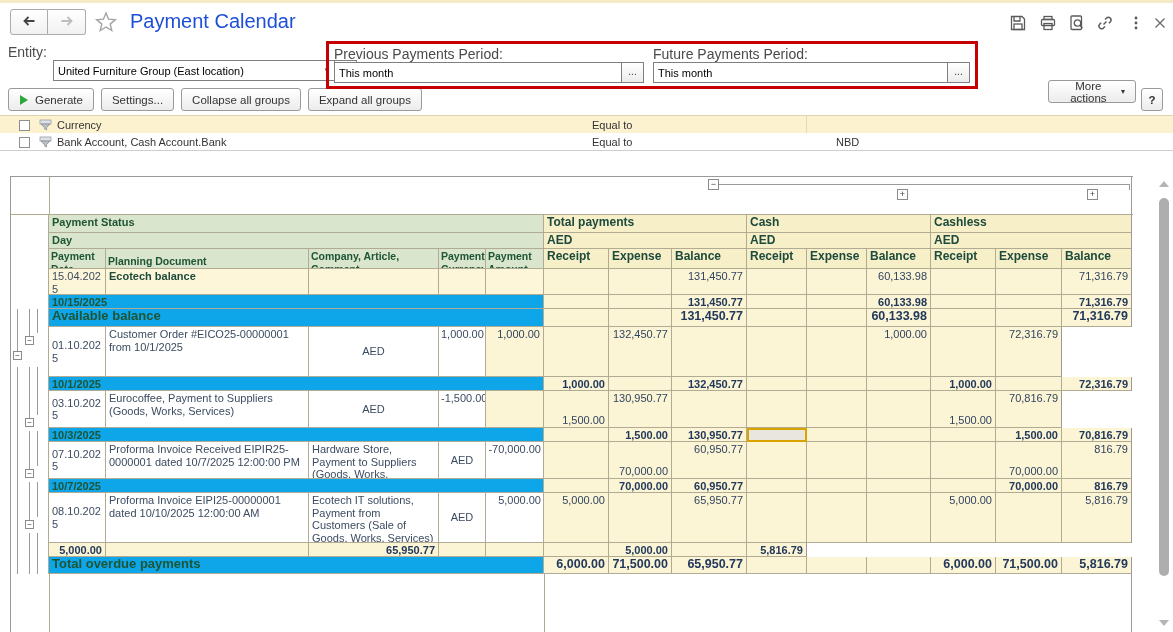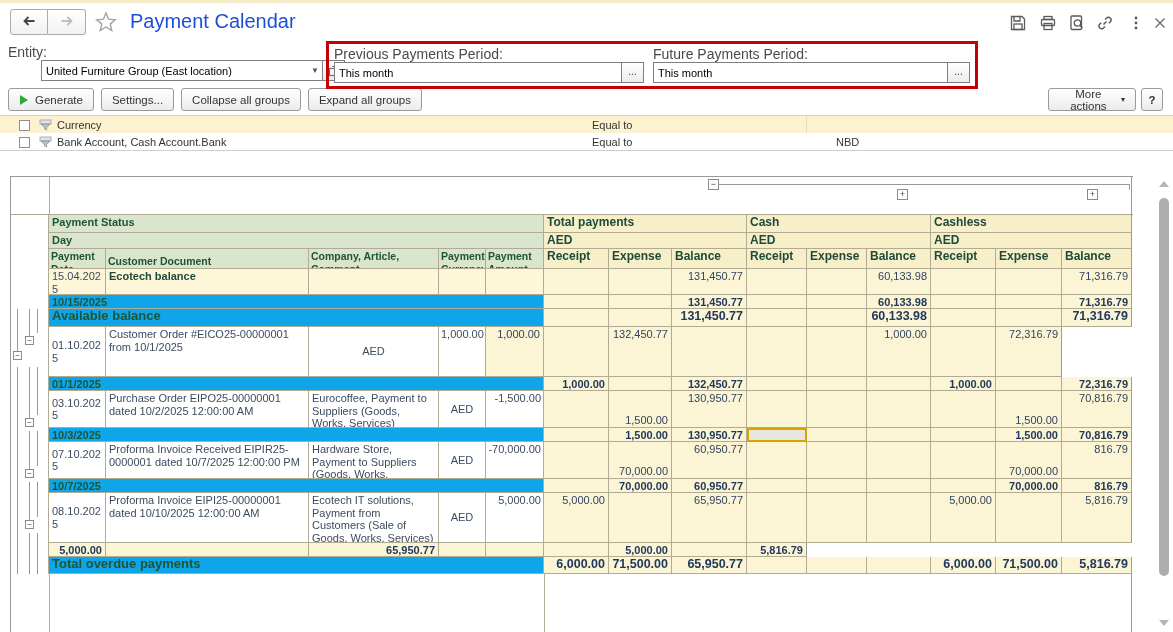--- a/index.html
+++ b/index.html
@@ -20,21 +20,21 @@
   .navbtn:last-child { border-radius:0 3px 3px 0; border-left:none; }
   #star { left:94px; top:10px; }
   #page-title { left:130px; top:10px; font-size:20px; color:#1d4ed8; }
   .tbicon { top:13px; width:20px; height:20px; display:flex; align-items:center; justify-content:center; cursor:default; }
   
   .fldlabel { font-size:14px; color:#4a4a4a; }
   .txtinput { height:21px; border:1px solid #7f7f7f; background:#fff; font-size:11px;
     font-family:inherit; padding:0 4px; color:#000; }
   .dots-btn { width:22px; height:21px; border:1px solid #7f7f7f; border-left:none;
     background:linear-gradient(#fff,#ececec); font-size:10px; color:#444; line-height:18px; text-align:center; }
-  #entity-wrap { left:8px; top:60px; display:flex;padding-left:33px; }
+  #entity-wrap { left:20px; top:60px; display:flex;padding-left:33px; }
   #entity-input { width:282px; padding-right:16px; }
   #entity-dd { position:absolute; left:266px; top:0; width:16px; height:21px; display:flex;
     align-items:center; justify-content:center; color:#555; font-size:8px; }
   #entity-open { width:22px; height:21px; border:1px solid #7f7f7f; border-left:none;
     background:linear-gradient(#fff,#ececec); display:flex; align-items:center; justify-content:center; }
   #red-box { left:326px; top:41px; width:652px; height:48px; border:3px solid #c60000; z-index:5; pointer-events:none; }
   
   .btn { height:23px; background:linear-gradient(#fff,#ececec); border:1px solid #9a9a9a;
     border-radius:3px; font-size:11.5px; color:#333; display:inline-flex; align-items:center;
     justify-content:center; padding:0 10px; font-family:inherit; }
@@ -186,21 +186,21 @@
         <svg width="10" height="12" viewBox="0 0 10 12">
           <path d="M1 1l8 5-8 5z" fill="#2fa83c"></path>
         </svg>
       </span>
     <span>Generate</span>
   </button>
   <button class="btn">Settings...</button>
   <button class="btn">Collapse all groups</button>
   <button class="btn">Expand all groups</button>
 </div>
-<button class="btn abs" style="left:1048px;top:88px;width:88px">
+<button class="btn abs" style="left:1048px;top:80px;width:88px">
   <span>More actions</span>&nbsp;<span style="font-size:8px">▾</span>
 </button>
 <button class="btn abs" style="left:1141px;top:88px;width:22px;padding:0;font-weight:bold">?</button>
 
 <div id="filter1" class="filterrow abs">
   <span></span>
   <span class="cb"></span>
   <span style="padding-left:6px;display:flex">
     <svg width="13" height="13" viewBox="0 0 13 13">
         <rect x="1" y="1" width="11" height="4" fill="#dfe3e8" stroke="#9aa0a8" stroke-width="0.8"></rect>
@@ -242,21 +242,21 @@
       <div class="mcell" style="grid-row:1/4;grid-column:1"></div>
       <div class="cell gh" style="grid-row:1;grid-column:2/7">Payment Status</div>
       <div class="cell chh" style="grid-row:1;grid-column:7/10">Total payments</div>
       <div class="cell chh last" style="grid-row:1;grid-column:13/16">Cashless</div>
       <div class="cell chh" style="grid-row:1;grid-column:10/13">Cash</div>
       <div class="cell gh" style="grid-row:2;grid-column:2/7">Day</div>
       <div class="cell chh" style="grid-row:2;grid-column:7/10">AED</div>
       <div class="cell chh" style="grid-row:2;grid-column:10/13">AED</div>
       <div class="cell chh last" style="grid-row:2;grid-column:13/16">AED</div>
       <div class="cell gh gh3" style="grid-row:3;grid-column:2">Payment Date</div>
-      <div class="cell gh gh3" style="grid-row:3;grid-column:3;display:flex;align-items:flex-end">Customer Document</div>
+      <div class="cell gh gh3" style="grid-row:3;grid-column:3;display:flex;align-items:flex-end">Planning Document</div>
       <div class="cell gh gh3" style="grid-row:3;grid-column:4">Company, Article, Comment</div>
       <div class="cell gh gh3" style="grid-row:3;grid-column:5">Payment Currency</div>
       <div class="cell gh gh3" style="grid-row:3;grid-column:6">Payment Amount</div>
       <div class="cell chh" style="grid-row:3;grid-column:7">Receipt</div>
       <div class="cell chh" style="grid-row:3;grid-column:8">Expense</div>
       <div class="cell chh" style="grid-row:3;grid-column:9">Balance</div>
       <div class="cell chh" style="grid-row:3;grid-column:10">Receipt</div>
       <div class="cell chh" style="grid-row:3;grid-column:11">Expense</div>
       <div class="cell chh" style="grid-row:3;grid-column:12">Balance</div>
       <div class="cell chh" style="grid-row:3;grid-column:13">Receipt</div>
@@ -319,35 +319,34 @@
           <div class="cell num">132,450.77</div>
           <div class="cell num"></div>
           <div class="cell num"></div>
           <div class="cell num"></div>
           <div class="cell num">1,000.00</div>
           <div class="cell num"></div>
           <div class="cell num last">72,316.79</div>
         </div>
         <div class="trow day" style="height: 14px;">
           <div class="mcell"></div>
-          <div class="cell span5">01/1/2025</div>
+          <div class="cell span5">10/1/2025</div>
           <div class="cell num">1,000.00</div>
           <div class="cell num"></div>
           <div class="cell num">132,450.77</div>
           <div class="cell num"></div>
           <div class="cell num"></div>
           <div class="cell num"></div>
           <div class="cell num">1,000.00</div>
           <div class="cell num"></div>
           <div class="cell num last">72,316.79</div>
         </div>
         <div class="trow detail" style="height: 37px;">
           <div class="mcell"></div>
           <div class="cell tcell datec">03.10.2025</div>
-          <div class="cell tcell doc">Purchase Order EIPO25-00000001 dated 10/2/2025 12:00:00 AM</div>
           <div class="cell tcell">Eurocoffee, Payment to Suppliers (Goods, Works, Services)</div>
           <div class="cell tcell curc">AED</div>
           <div class="cell tcell amtc">-1,500.00</div>
           <div class="cell num"></div>
           <div class="cell num vbottom">1,500.00</div>
           <div class="cell num">130,950.77</div>
           <div class="cell num"></div>
           <div class="cell num"></div>
           <div class="cell num"></div>
           <div class="cell num"></div>

